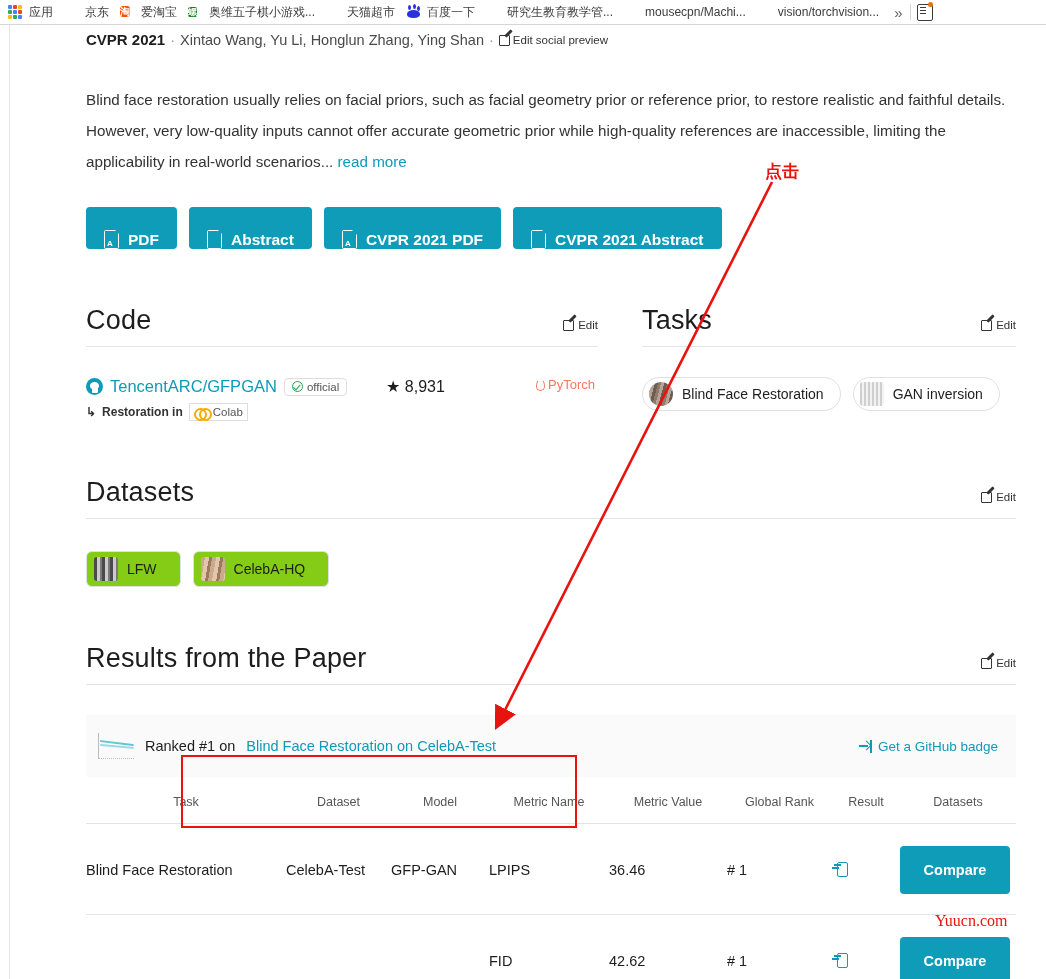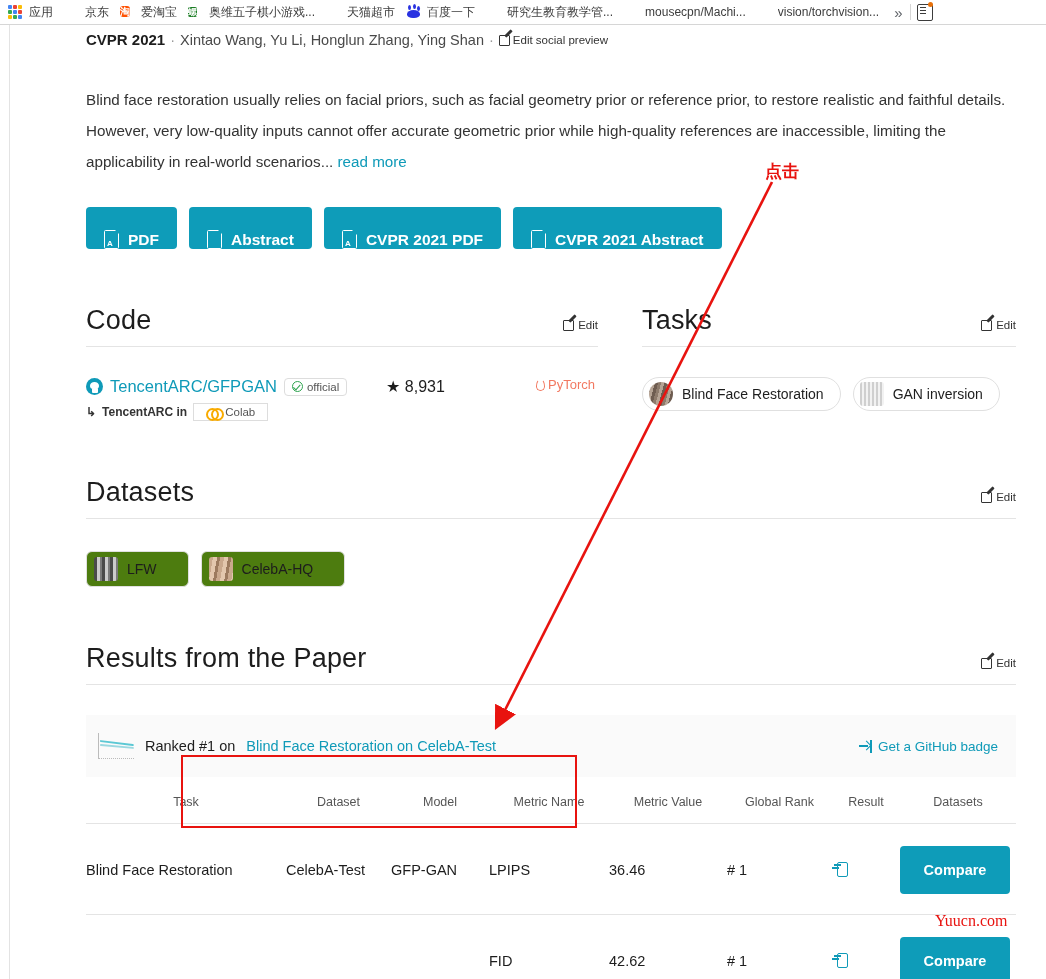--- a/index.html
+++ b/index.html
@@ -171,21 +171,21 @@
   .badge-official {
     border:1px solid #ddd; border-radius:4px; padding:2px 7px;
     font-size:11.5px; color:#555; display:inline-flex; align-items:center; gap:4px;
   }
   .check-green { width:11px; height:11px; border-radius:50%; border:1.3px solid #2ea44f;
     position:relative; flex:0 0 auto; }
   .check-green::after{content:"";position:absolute;left:2.4px;top:1.3px;width:3px;height:5.5px;
     border-right:1.3px solid #2ea44f;border-bottom:1.3px solid #2ea44f;transform:rotate(42deg);}
   .quickstart { margin-top:7px; display:flex; align-items:center; gap:6px;
     font-size:12px; font-weight:bold; color:#333; }
-  .badge-colab { border:1px solid #ddd; border-radius:0; padding:2px 12px;
+  .badge-colab { border:1px solid #ddd; border-radius:0; padding:2px 4px;
     font-size:11.5px; color:#555; font-weight:normal; display:inline-flex;
     align-items:center; gap:5px; }
   .colab-ico { width:14px; height:9px; flex:0 0 auto; position:relative; }
   .colab-ico::before,.colab-ico::after{content:"";position:absolute;top:0;width:9px;height:9px;
     border:2px solid #f9ab00;border-radius:50%;}
   .colab-ico::before{left:0;} .colab-ico::after{left:5px;}
   .stars { font-size:16px; color:#1d1d1d; width:150px; }
   .pytorch { color:#ee4c2c; font-size:13px; display:inline-flex; align-items:center;
     gap:3px; opacity:.75; }
   .torch-flame { width:9px; height:12px; border:1.6px solid #ee4c2c;
@@ -201,22 +201,22 @@
   }
   .chip-thumb { width:24px; height:24px; border-radius:50%; flex:0 0 auto;
     background: repeating-linear-gradient(105deg,#8d7a6b 0 3px,#b5a394 3px 6px,#6e5c50 6px 9px); }
   .chip-thumb.bars { border-radius:3px;
     background: repeating-linear-gradient(90deg,#cfcfcf 0 2px,#f2f2f2 2px 4px); }
 
   
   #dataset-chips { margin-top:32px; display:flex; gap:12px; }
   .dchip {
     border:1px solid #e0e0e0; border-radius:6px; height:36px;
-    display:inline-flex; align-items:center; gap:9px; padding:0 31px 0 7px;
-    font-size:14px; color:#1d1d1d; background:#4d7c0f; cursor:pointer;
+    display:inline-flex; align-items:center; gap:9px; padding:0 23px 0 7px;
+    font-size:14px; color:#1d1d1d; background:#84cc16; cursor:pointer;
   }
   .dthumb { width:24px; height:24px; border-radius:3px; flex:0 0 auto; }
   .dthumb.lfw {
     background:
       repeating-linear-gradient(90deg,#4a4a4a 0 3px,#cbcbcb 3px 6px,#7a7a7a 6px 8px),
       #999;
   }
   .dthumb.celeb {
     background: repeating-linear-gradient(100deg,#caa98d 0 4px,#e3c7ad 4px 8px,#9c7a5e 8px 11px);
   }
@@ -415,21 +415,21 @@
             <div class="repo-line">
               <span class="gh-round"></span>
               <span class="repo-name">TencentARC/GFPGAN</span>
               <span class="badge-official">
                 <span class="check-green"></span>
                 <span>official</span>
               </span>
             </div>
             <div class="quickstart">
               <span>↳</span>
-              <span>TencentARC in</span>
+              <span>Restoration in</span>
               <span class="badge-colab">
                 <span class="colab-ico"></span>
                 <span>Colab</span>
               </span>
             </div>
           </div>
 
           <div class="stars">
             <span>★</span>
             <span>8,931</span>

